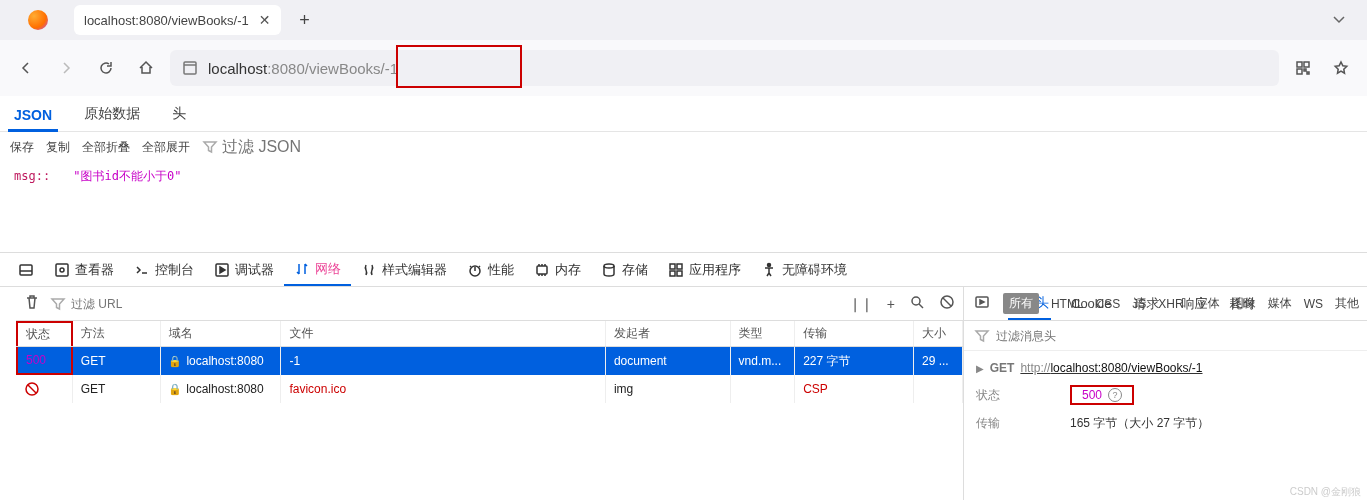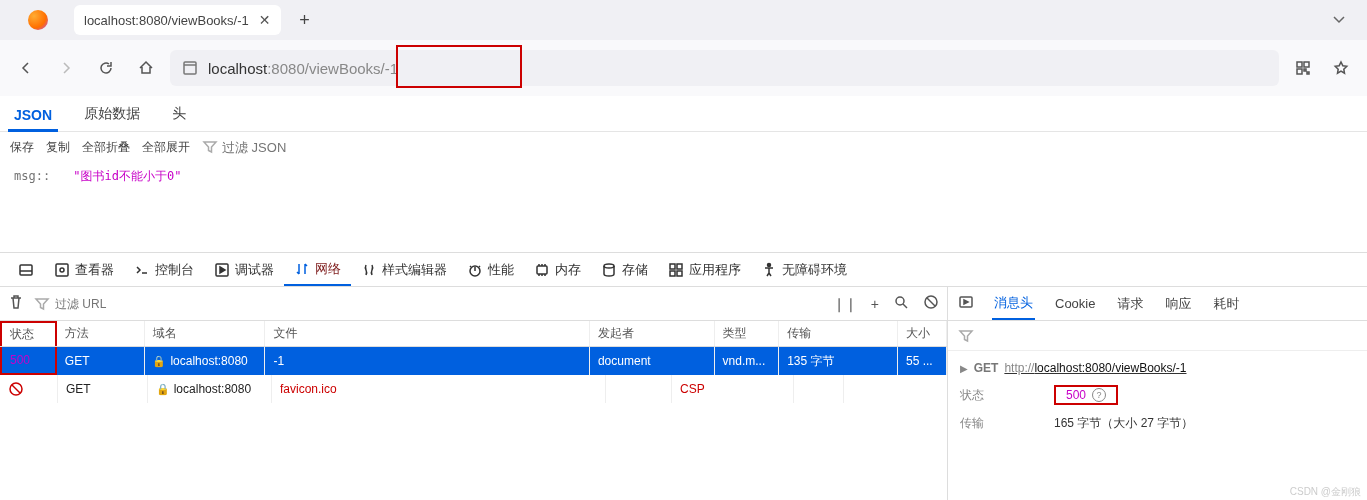--- a/index.html
+++ b/index.html
@@ -30,31 +30,31 @@
 .json-tab.active { color: #0060df; font-weight: 600; }
 .json-tab.active::after { content: ""; position: absolute; left: 0; right: 0; bottom: -1px; height: 3px; background: #0060df; }
 
 
 .json-toolbar { height: 30px; display: flex; align-items: center; gap: 12px; padding: 0 10px; font-size: 12px; color: #444; }
 .json-toolbar span { cursor: pointer; }
 .filter-json { display: flex; align-items: center; gap: 4px; color: #999; flex: 1; }
 
 
 .json-body { padding: 6px 14px; font-family: Consolas, Monaco, monospace; font-size: 12px; }
-.json-key { color: #737373; }
+.json-key { color: #be185d; }
 .json-val { color: #c700c7; margin-left: 16px; }
 
 
 .devtools { position: absolute; left: 0; right: 0; top: 252px; height: 248px; border-top: 1px solid #ddd; background: #fff; display: flex; flex-direction: column; }
 .dt-tabs { height: 34px; border-bottom: 1px solid #ddd; display: flex; align-items: center; padding: 0 8px; gap: 0; }
 .dt-tab { display: flex; align-items: center; gap: 5px; padding: 0 10px; height: 33px; font-size: 13px; color: #333; cursor: pointer; }
-.dt-tab.active { color: #7f1d1d; border-bottom: 2px solid #0060df; }
-
-
-.net-panel { flex: 1; display: flex; }
+.dt-tab.active { color: #ec4899; border-bottom: 2px solid #0060df; }
+
+
+.net-panel { flex: 1; display: flex; padding-left: 16px; }
 .net-left { width: 948px; display: flex; flex-direction: column; border-right: 1px solid #ddd; }
 .net-toolbar { height: 34px; border-bottom: 1px solid #ddd; display: flex; align-items: center; padding: 0 8px; gap: 10px; }
 .net-toolbar .trash { font-size: 14px; color: #555; cursor: pointer; }
 .net-filter { display: flex; align-items: center; gap: 5px; color: #999; font-size: 12px; flex: 1; }
 .net-actions { display: flex; align-items: center; gap: 14px; }
 .net-actions .ico { font-size: 14px; color: #555; cursor: pointer; }
 .net-filters { display: flex; align-items: center; gap: 12px; font-size: 12px; color: #444; }
 .net-filters .f { cursor: pointer; }
 .net-filters .f.active { background: #888; color: #fff; padding: 2px 6px; border-radius: 2px; }
 
@@ -166,21 +166,21 @@
 
 <div class="json-toolbar">
   <span>保存</span>
   <span>复制</span>
   <span>全部折叠</span>
   <span>全部展开</span>
   <div class="filter-json">
     <svg viewBox="0 0 16 16" style="color:#aaa">
         <path d="M2 3h12l-4.5 5v5l-3-1.5V8z"></path>
       </svg>
-    <input style="border: none; outline: none; background: transparent; font-size: 13px; color: rgb(102, 102, 102);" placeholder="过滤 JSON">
+    <input style="border: none; outline: none; background: transparent; font-size: 16px; color: rgb(102, 102, 102);" placeholder="过滤 JSON">
   </div>
 </div>
 
 <div class="json-body">
   <span class="json-key">msg::</span>
   <span class="json-val">"图书id不能小于0"</span>
 </div>
 
 <div class="devtools">
   <div class="dt-tabs">
@@ -279,20 +279,32 @@
           <span class="ico">+</span>
           <span class="ico"><svg viewBox="0 0 16 16">
                 <circle cx="7" cy="7" r="4"></circle>
                 <path d="M10 10l4 4"></path>
               </svg></span>
           <span class="ico"><svg viewBox="0 0 16 16">
                 <circle cx="8" cy="8" r="6"></circle>
                 <path d="M4 4l8 8"></path>
               </svg></span>
         </div>
+        <div class="net-filters" style="position:absolute;right:8px">
+          <span class="f active">所有</span>
+          <span class="f">HTML</span>
+          <span class="f">CSS</span>
+          <span class="f">JS</span>
+          <span class="f">XHR</span>
+          <span class="f">字体</span>
+          <span class="f">图像</span>
+          <span class="f">媒体</span>
+          <span class="f">WS</span>
+          <span class="f">其他</span>
+        </div>
       </div>
 
       <div class="net-head">
         <div class="c-status red-box-col">状态</div>
         <div class="c-method">方法</div>
         <div class="c-domain">域名</div>
         <div class="c-file">文件</div>
         <div class="c-init">发起者</div>
         <div class="c-type">类型</div>
         <div class="c-trans">传输</div>
@@ -302,36 +314,37 @@
       <div class="net-row selected">
         <div class="c-status red-box-colb status-500">500</div>
         <div class="c-method">GET</div>
         <div class="c-domain">
             <span class="lock">🔒</span>
             <span>localhost:8080</span>
           </div>
         <div class="c-file">-1</div>
         <div class="c-init">document</div>
         <div class="c-type">vnd.m...</div>
-        <div class="c-trans">135 字节</div>
-        <div class="c-size">55 ...</div>
+        <div class="c-trans">227 字节</div>
+        <div class="c-size">29 ...</div>
       </div>
       <div class="net-row">
         <div class="c-status status-blocked">
             <svg viewBox="0 0 16 16" style="color:#c00">
               <circle cx="8" cy="8" r="6"></circle>
               <path d="M4 4l8 8"></path>
             </svg>
           </div>
         <div class="c-method">GET</div>
         <div class="c-domain">
             <span class="lock">🔒</span>
             <span>localhost:8080</span>
           </div>
         <div class="c-file" style="color:#c00">favicon.ico</div>
+        <div class="c-init">img</div>
         <div class="c-type"></div>
         <div class="c-trans" style="color:#c00">CSP</div>
         <div class="c-size"></div>
       </div>
     </div>
 
     <div class="net-right">
       <div class="detail-tabs">
         <span class="ico"><svg viewBox="0 0 16 16">
               <rect x="2" y="3" width="12" height="10" rx="1"></rect>
@@ -340,20 +353,21 @@
         <span class="detail-tab active">消息头</span>
         <span class="detail-tab">Cookie</span>
         <span class="detail-tab">请求</span>
         <span class="detail-tab">响应</span>
         <span class="detail-tab">耗时</span>
       </div>
       <div class="detail-filter">
         <svg viewBox="0 0 16 16" style="color:#aaa">
             <path d="M2 3h12l-4.5 5v5l-3-1.5V8z"></path>
           </svg>
+        <input style="border: none; outline: none; background: transparent; font-size: 12px; flex: 1 1 0%;" placeholder="过滤消息头">
       </div>
       <div class="detail-body">
         <div class="detail-url">
           <span style="color:#888;font-size:10px">▶</span>
           <span class="method">GET</span>
           <span class="url"><span style="color:#888">http://</span><span class="host">localhost:8080/viewBooks/-1</span></span>
         </div>
         <div class="detail-kv">
           <span class="k">状态</span>
           <span class="status-box">

